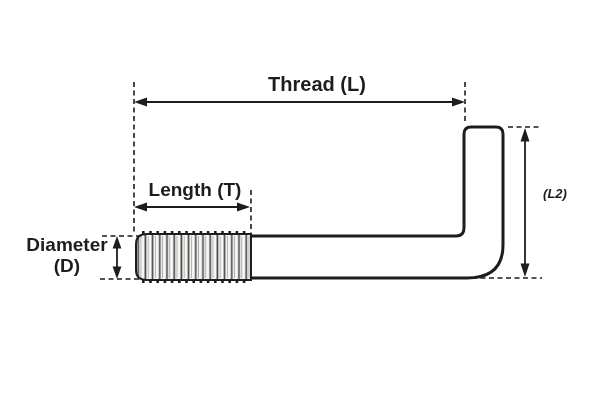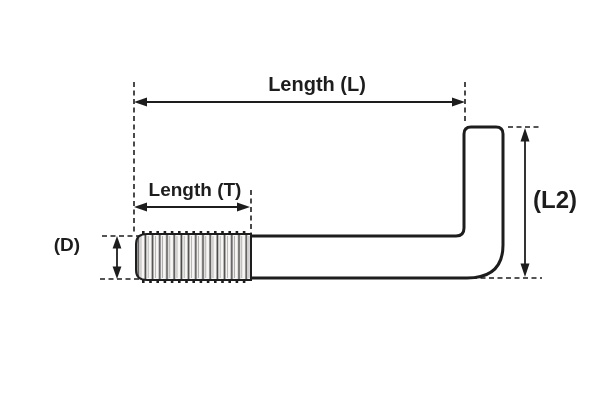--- a/index.html
+++ b/index.html
@@ -30,21 +30,21 @@
     position:absolute;
     color:var(--ink);
     font-weight:700;
     text-align:center;
     white-space:nowrap;
     line-height:1.1;
   }
   #length-label{left:217px;top:73px;width:200px;font-size:20px;}
   #thread-label{left:95px;top:180px;width:200px;font-size:19px;}
   #diameter-label{left:8px;top:234px;width:118px;font-size:19px;line-height:21px;}
-  #l2-label{left:515px;top:187px;width:80px;font-size:24px;}
+  #l2-label{left:515px;top:187px;width:80px;font-size:13px;font-style:italic;}
 </style>
 </head>
 <body>
 
 <div id="stage">
 
   <svg id="draw" width="600" height="400" viewBox="0 0 600 400">
 
     <defs>
       <pattern id="thr" x="136" y="234" width="7.2" height="46" patternUnits="userSpaceOnUse">
@@ -91,22 +91,23 @@
       <polygon class="arrhead" points="117,279 112.6,266.5 121.4,266.5"></polygon>
     </g>
 
     <g>
       <line class="dimline" x1="525" y1="139" x2="525" y2="266"></line>
       <polygon class="arrhead" points="525,128 520.5,141.5 529.5,141.5"></polygon>
       <polygon class="arrhead" points="525,277 520.5,263.5 529.5,263.5"></polygon>
     </g>
   </svg>
 
-  <div class="lbl" id="length-label">Length (L)</div>
+  <div class="lbl" id="length-label">Thread (L)</div>
 
   <div class="lbl" id="thread-label">Length (T)</div>
 
   <div class="lbl" id="diameter-label">
+    <div>Diameter</div>
     <div>(D)</div>
   </div>
 
   <div class="lbl" id="l2-label">(L2)</div>
 </div>
 
 </body></html>

